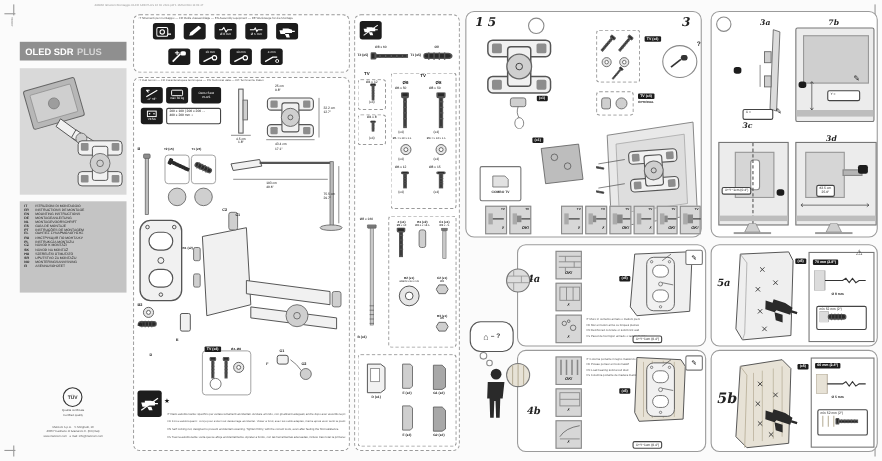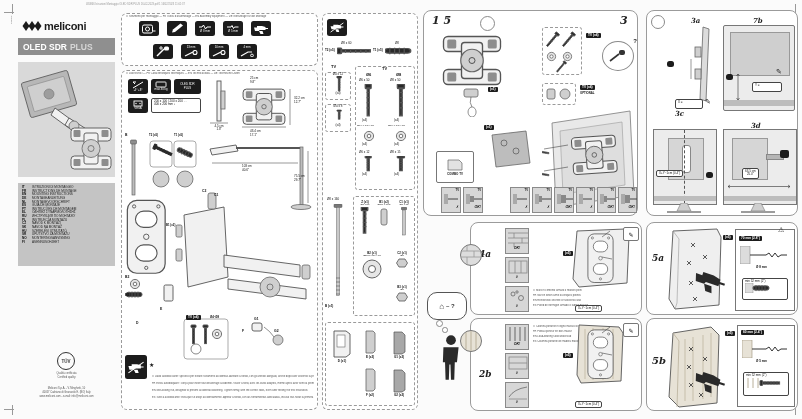--- a/index.html
+++ b/index.html
@@ -94,30 +94,20 @@
   <div class="s crop" style="left:4px;top:12px;width:10px;height:1px"></div>
   <div class="s crop" style="left:12px;top:405px;width:1px;height:10px"></div>
   <div class="s crop" style="left:4px;top:409px;width:10px;height:1px"></div>
   <div class="s crop" style="left:795px;top:4px;width:1px;height:10px"></div>
   <div class="s crop" style="left:795px;top:405px;width:1px;height:10px"></div>
 
   <div class="s t2" style="left:86px;top:3px;width:320px;font-size:2.6px;color:#999">480866 Istruzioni Montaggio OLED SDR PLUS 16-02-2023.pdf   1   16/02/2023   11:01:37</div>
 
   <div class="s t2" style="left:10px;top:24px;font-size:2.5px;color:#888;transform:rotate(-90deg);transform-origin:left top">480866</div>
 
-  <div class="s" style="left:22px;top:18px;width:93px;height:15px;display:flex;align-items:center;gap:2px">
-    <span>
-      <svg width="20" height="12" viewBox="0 0 20 12">
-        <path d="M4,1 L7.5,6 L4,11 L0.5,6 Z" fill="#1c1c1c"></path>
-        <path d="M10,1 L13.5,6 L10,11 L6.5,6 Z" fill="#1c1c1c"></path>
-        <path d="M16,1 L19.5,6 L16,11 L12.5,6 Z" fill="#1c1c1c"></path>
-      </svg>
-    </span>
-    <span style="font-weight:bold;font-size:11px;color:#1c1c1c;letter-spacing:-0.3px">meliconi</span>
-  </div>
 
   <div class="s" style="left:18px;top:38px;width:97px;height:17px;background:#8f8f8f;display:flex;align-items:center;padding-left:5px;box-sizing:border-box">
     <span style="font-weight:bold;font-size:8.5px;color:#ffffff">OLED SDR</span>
     <span style="font-weight:bold;font-size:8.5px;color:#d6d6d6;margin-left:3px">PLUS</span>
   </div>
 
   <div class="s" style="left:18px;top:62px;width:97px;height:115px;background:#d9d9d9;display:flex;align-items:center;justify-content:center">
     <svg width="95" height="112" viewBox="0 0 95 112">
       <g transform="rotate(-16 30 30)">
         <rect x="6" y="12" width="48" height="36" rx="2" fill="#b7b7b7" stroke="#666" stroke-width="0.9"></rect>
@@ -755,21 +745,21 @@
     </div>
     <div class="s wbox" style="left:104px;top:82px">X+Y−1cm (0.4″)</div>
   </div>
   <div class="s" style="left:460px;top:244px;width:20px;height:20px;border:1px solid #777;border-radius:50%;background:#ddd;overflow:hidden">
     <svg width="20" height="20" viewBox="0 0 20 20">
         <path d="M0,6 h20 M0,12 h20 M6,0 v6 M13,6 v6 M6,12 v8" stroke="#999" stroke-width="0.8"></path>
       </svg>
   </div>
 
   <div class="s solidbox" style="left:470px;top:318px;width:172px;height:93px">
-    <div class="s steplbl" style="left:8px;top:50px;font-size:9px">2b</div>
+    <div class="s steplbl" style="left:8px;top:50px;font-size:9px">4b</div>
     <div class="s t2" style="left:62px;top:6px;width:74px;white-space:nowrap;overflow:hidden">IT  Colonna portante in legno massiccio</div>
     <div class="s t2" style="left:62px;top:11px;width:74px;white-space:nowrap;overflow:hidden">FR  Poteau porteur en bois massif</div>
     <div class="s t2" style="left:62px;top:16px;width:74px;white-space:nowrap;overflow:hidden">EN  Load-bearing solid wood stud</div>
     <div class="s t2" style="left:62px;top:21px;width:74px;white-space:nowrap;overflow:hidden">ES  Columna portante de madera maciza</div>
     <div class="s panel" style="left:34px;top:5px;width:24px;height:26px">
         <svg width="24" height="18" viewBox="0 0 24 18">
           <path d="M4,2 v14 M9,2 v14 M14,2 v14 M19,2 v14" stroke="#888" stroke-width="1.4"></path>
         </svg>
         <div class="okno" style="text-align:center">OK!</div>
       </div>
@@ -888,21 +878,21 @@
         <div>min 52 mm (2″)</div>
         <svg width="40" height="10" viewBox="0 0 40 10">
             <rect x="0" y="0" width="8" height="10" fill="#dcdcdc" stroke="#888" stroke-width="0.5"></rect>
             <use href="#sym-anchor" class="u-dk" fill="#9a9a9a" stroke="#555" transform="translate(8,1.5)"></use>
           </svg>
       </div>
     </div>
   </div>
 
   <div class="s solidbox" style="left:646px;top:318px;width:152px;height:93px">
-    <div class="s steplbl" style="left:5px;top:36px;font-size:10px">5b</div>
+    <div class="s steplbl" style="left:5px;top:36px;font-size:13px">5b</div>
     <svg class="s" style="left:12px;top:4px" width="72" height="86" viewBox="0 0 72 86">
       <path d="M14,10 L52,4 L60,12 L58,80 L20,84 L10,74 Z" fill="#e7e2d6" stroke="#555" stroke-width="0.9"></path>
       <path d="M14,10 L20,18 L18,84" fill="none" stroke="#b9b09a" stroke-width="0.8"></path>
       <path d="M26,16 v62 M34,14 v64 M44,12 v64 M52,10 v64" stroke="#b9b09a" stroke-width="0.7"></path>
       <path d="M30,24 l4,4 m0,-4 l-4,4 M28,42 l4,4 m0,-4 l-4,4 M44,34 l4,4 m0,-4 l-4,4 M30,60 l4,4 m0,-4 l-4,4 M40,70 l4,4 m0,-4 l-4,4" stroke="#333" stroke-width="0.8"></path>
       <g transform="translate(38,40) rotate(18)">
           <use href="#sym-drill" class="u-dk" fill="#3a3a3a" transform="scale(1.1)"></use>
         </g>
     </svg>
     <div class="s tag" style="left:78px;top:12px">(x5)</div>

